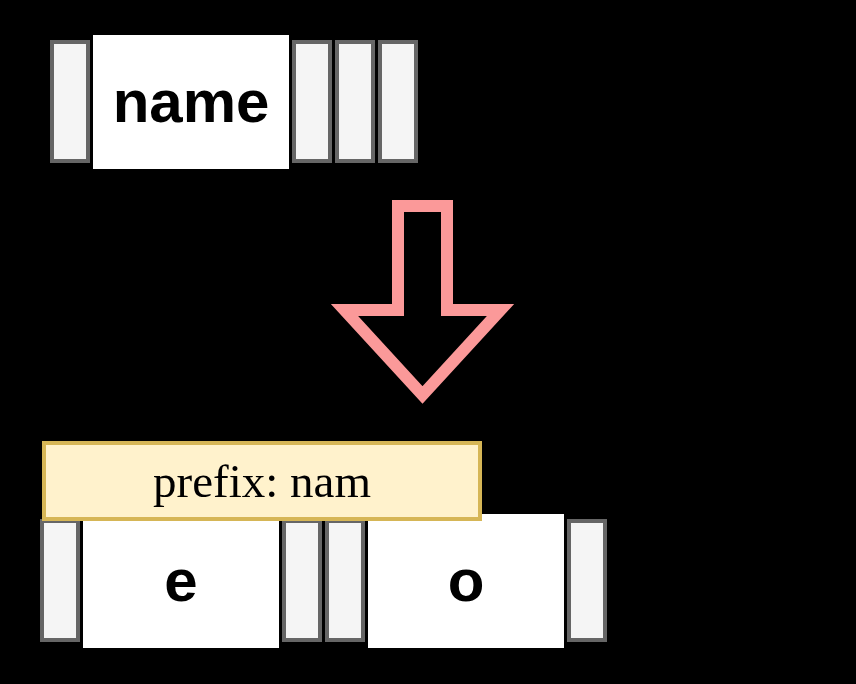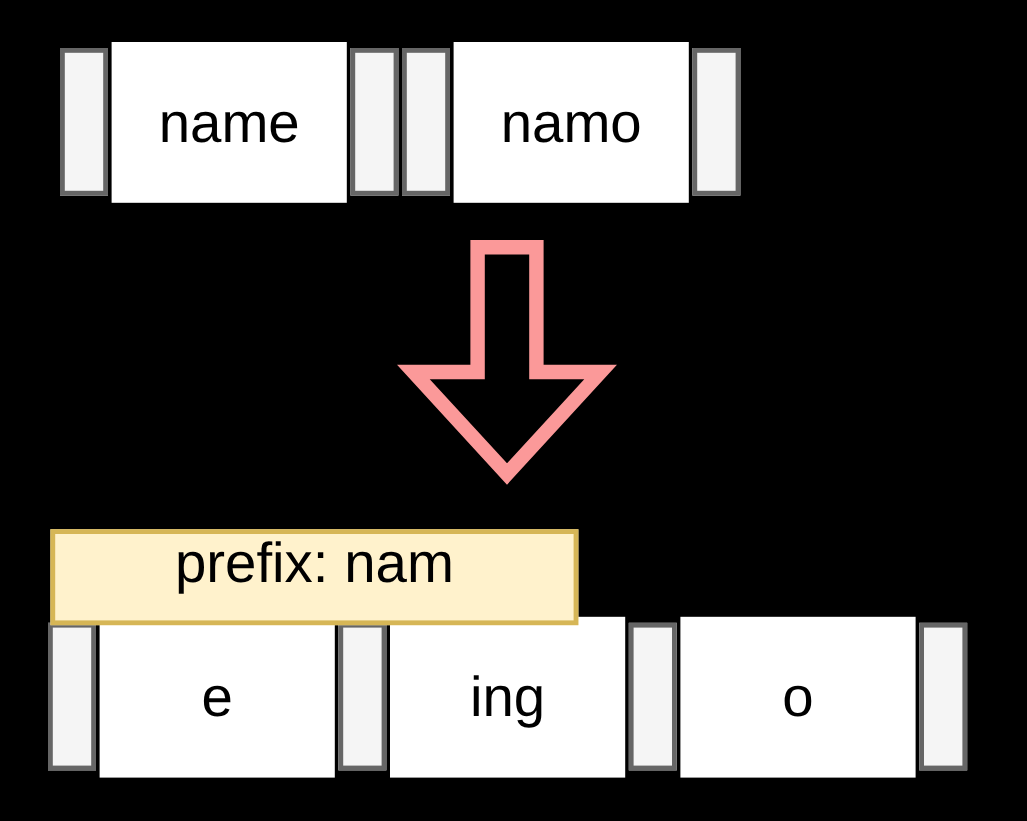--- a/index.html
+++ b/index.html
@@ -34,23 +34,24 @@
   }
   .word-cell {
     flex: 0 0 auto;
     width: 196px;
     height: 134px;
     background: var(--cell-fill, #ffffff);
     color: var(--cell-text, #000000);
     display: flex;
     align-items: center;
     justify-content: center;
-    font-size: 47px;
+    font-size: 60px;
     line-height: 1;
     white-space: pre;
+    font-weight: bold;
   }
   .down-arrow {
     position: absolute;
     left: 338px;
     top: 200px;
     width: 170px;
     height: 204px;
     color: var(--arrow-stroke, #fb9999);
     overflow: visible;
   }
@@ -64,53 +65,52 @@
     position: absolute;
     left: 42px;
     top: 441px;
     width: 440px;
     height: 80px;
     box-sizing: border-box;
     background: var(--prefix-fill, #fff2cc);
     border: 4px solid var(--prefix-border, #d6b656);
     color: var(--prefix-text, #000000);
     display: flex;
-    align-items: flex-start;
+    align-items: center;
     justify-content: center;
     font-size: 47px;
     line-height: 1;
     z-index: 2;
     white-space: pre;
+    font-family: Liberation Serif, serif;
   }
 </style>
 </head>
 <body>
 
 <div class="canvas">
 
   <div class="word-row row-top">
     <div class="separator"></div>
     <div class="word-cell">name</div>
     <div class="separator"></div>
     <div class="separator"></div>
-    <div class="word-cell">namo</div>
     <div class="separator"></div>
   </div>
 
   <svg class="down-arrow" viewBox="0 0 170 204" xmlns="http://www.w3.org/2000/svg" aria-hidden="true">
     <polygon points="60,6 109,6 109,110 162.5,110 84.5,195 6.5,110 60,110"></polygon>
   </svg>
 
   <div class="prefix-box">
     <span>prefix: nam</span>
   </div>
 
   <div class="word-row row-bottom">
     <div class="separator"></div>
     <div class="word-cell">e</div>
     <div class="separator"></div>
-    <div class="word-cell">ing</div>
     <div class="separator"></div>
     <div class="word-cell">o</div>
     <div class="separator"></div>
   </div>
 
 </div>
 
 </body></html>

